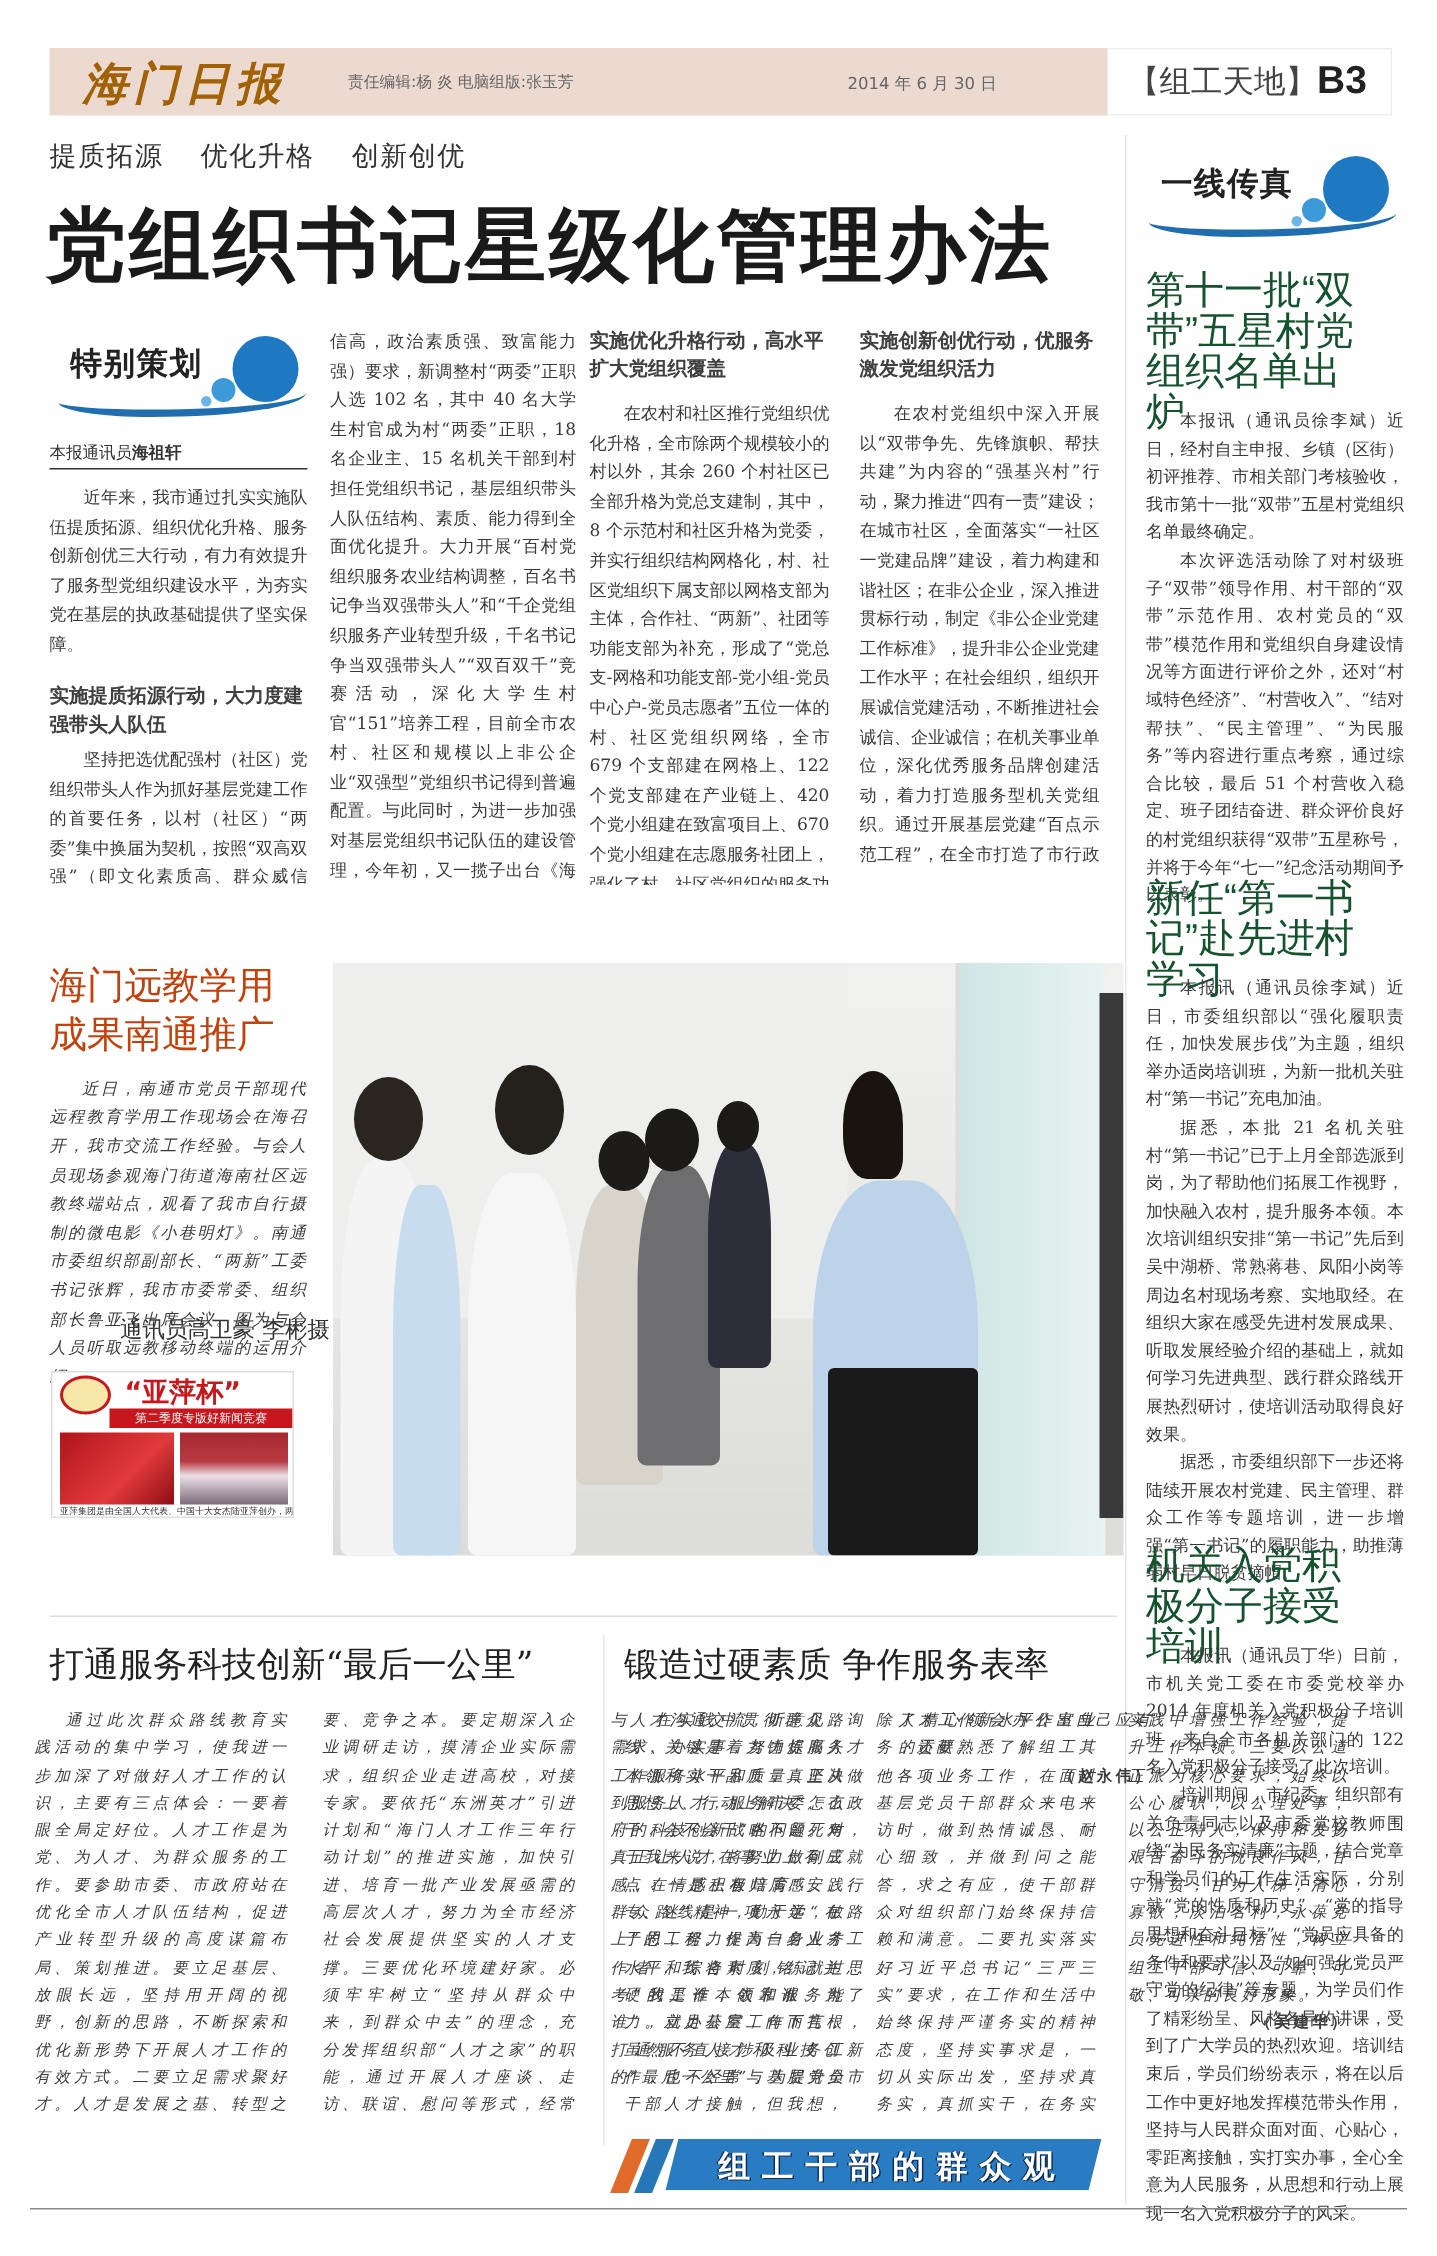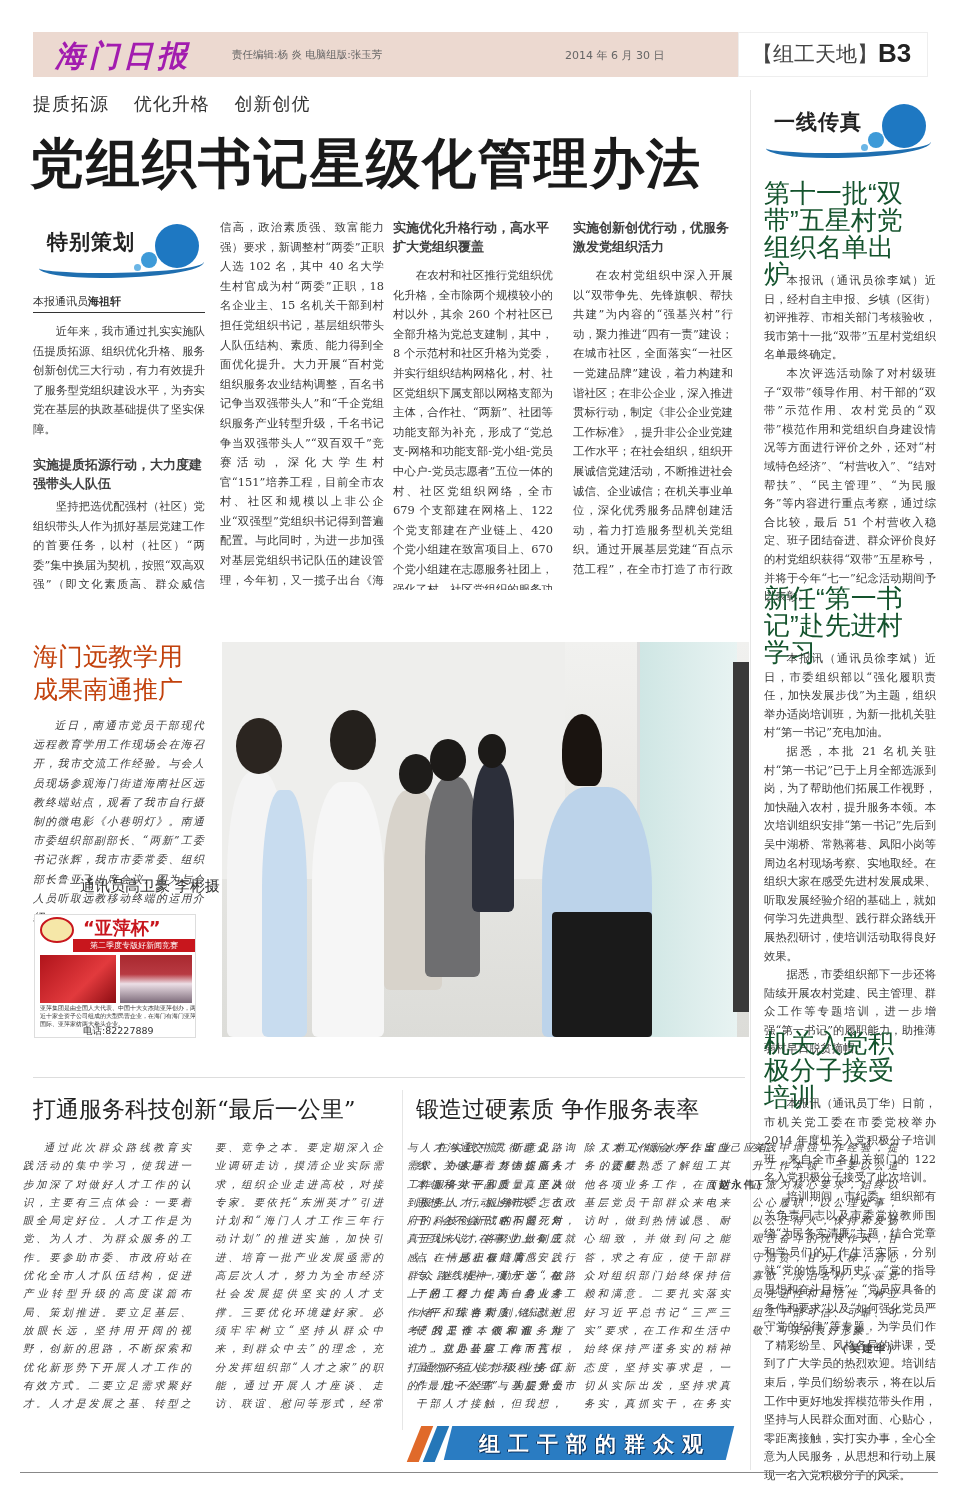--- a/index.html
+++ b/index.html
@@ -3,21 +3,21 @@
 <meta charset="utf-8">
 <style>
   * { box-sizing: border-box; margin: 0; padding: 0; }
   html, body { width: 958px; height: 1504px; background: #ffffff; overflow: hidden; }
   body { position: relative; font-family: "DejaVu Serif", serif; color: #333; }
 
   .abs { position: absolute; }
 
   
   .masthead { left: 33px; top: 32px; width: 705px; height: 45px; background: #ecd9d0; }
-  .logo { left: 55px; top: 36px; font-family: "DejaVu Serif", serif; font-size: 30px; font-style: italic; font-weight: bold; color: #a21caf; letter-spacing: 4px; }
+  .logo { left: 55px; top: 36px; font-family: "DejaVu Serif", serif; font-size: 30px; font-style: italic; font-weight: bold; color: #a16207; letter-spacing: 4px; }
   .editor-line { left: 232px; top: 48px; font-family: "DejaVu Sans", sans-serif; font-size: 10.5px; color: #666; }
   .date-line { left: 565px; top: 48px; font-family: "DejaVu Sans", sans-serif; font-size: 11px; color: #666; }
   .section-box { left: 738px; top: 32px; width: 190px; height: 45px; background: #fff; border: 1px solid #eee; }
   .section-name { left: 752px; top: 40px; font-size: 21px; color: #444; font-family: "DejaVu Serif", serif; }
   .page-no { left: 878px; top: 38px; font-size: 26px; font-weight: bold; color: #222; font-family: "Liberation Sans", sans-serif; }
 
   
   .kicker { left: 33px; top: 92px; font-size: 18px; color: #333; letter-spacing: 1px; }
   .kicker span { margin-right: 18px; }
   .headline { left: 30px; top: 128px; font-size: 54px; font-weight: bold; color: #1a1a1a; letter-spacing: 2px; font-family: "DejaVu Serif", serif; }
@@ -49,21 +49,21 @@
   .photo .frame { position:absolute; right: 0; top: 20px; width: 16px; height: 350px; background:#3a3a3a; }
   .photo .person { position:absolute; border-radius: 40% 40% 6px 6px; }
   .photo .head { position:absolute; border-radius: 50%; background: #2a2a2a; }
 
   
   .sub-article-title { position: absolute; font-size: 25px; line-height: 33px; color: #c2410c; font-family: "DejaVu Serif", serif; }
   .col.remote { font-size: 10.8px; line-height: 19.2px; letter-spacing: 1.2px; font-style: italic; }
   .credit { position: absolute; font-size: 15px; color: #333; }
 
   
-  .ad { left: 34px; top: 914px; width: 162px; height: 124px; border: 1px solid #ddd; background: #fff; overflow: hidden; }
+  .ad { left: 34px; top: 914px; width: 162px; height: 98px; border: 1px solid #ddd; background: #fff; overflow: hidden; }
   .ad .ad-title { position: absolute; left: 48px; top: 1px; font-size: 18px; font-weight: bold; color: #c8161d; font-family: "DejaVu Sans", sans-serif; }
   .ad .ad-logo { position: absolute; left: 5px; top: 2px; width: 34px; height: 26px; border-radius: 50%; border: 2px solid #c8161d; background: #f6e7a8; }
   .ad .ad-sub { position: absolute; left: 38px; top: 24px; width: 122px; height: 13px; background: #c8161d; color: #fff; font-size: 8px; line-height: 13px; text-align: center; }
   .ad .img1 { position: absolute; left: 5px; top: 40px; width: 76px; height: 48px; background: linear-gradient(135deg,#b0141b,#e23a3d 60%,#8c0d12); }
   .ad .img2 { position: absolute; left: 85px; top: 40px; width: 72px; height: 48px; background: linear-gradient(180deg,#a9282f 0%,#b83a42 40%,#ecdfe6 60%,#7d6b7a 100%); }
   .ad .ad-desc { position: absolute; left: 5px; top: 89px; width: 156px; font-size: 6px; line-height: 8px; color: #333; }
   .ad .ad-phone { position: absolute; left: 48px; top: 110px; font-size: 9.5px; color: #333; font-family: "DejaVu Sans", sans-serif; }
 
   
   .bottom-title { position: absolute; font-size: 23px; color: #222; font-family: "DejaVu Serif", serif; }

